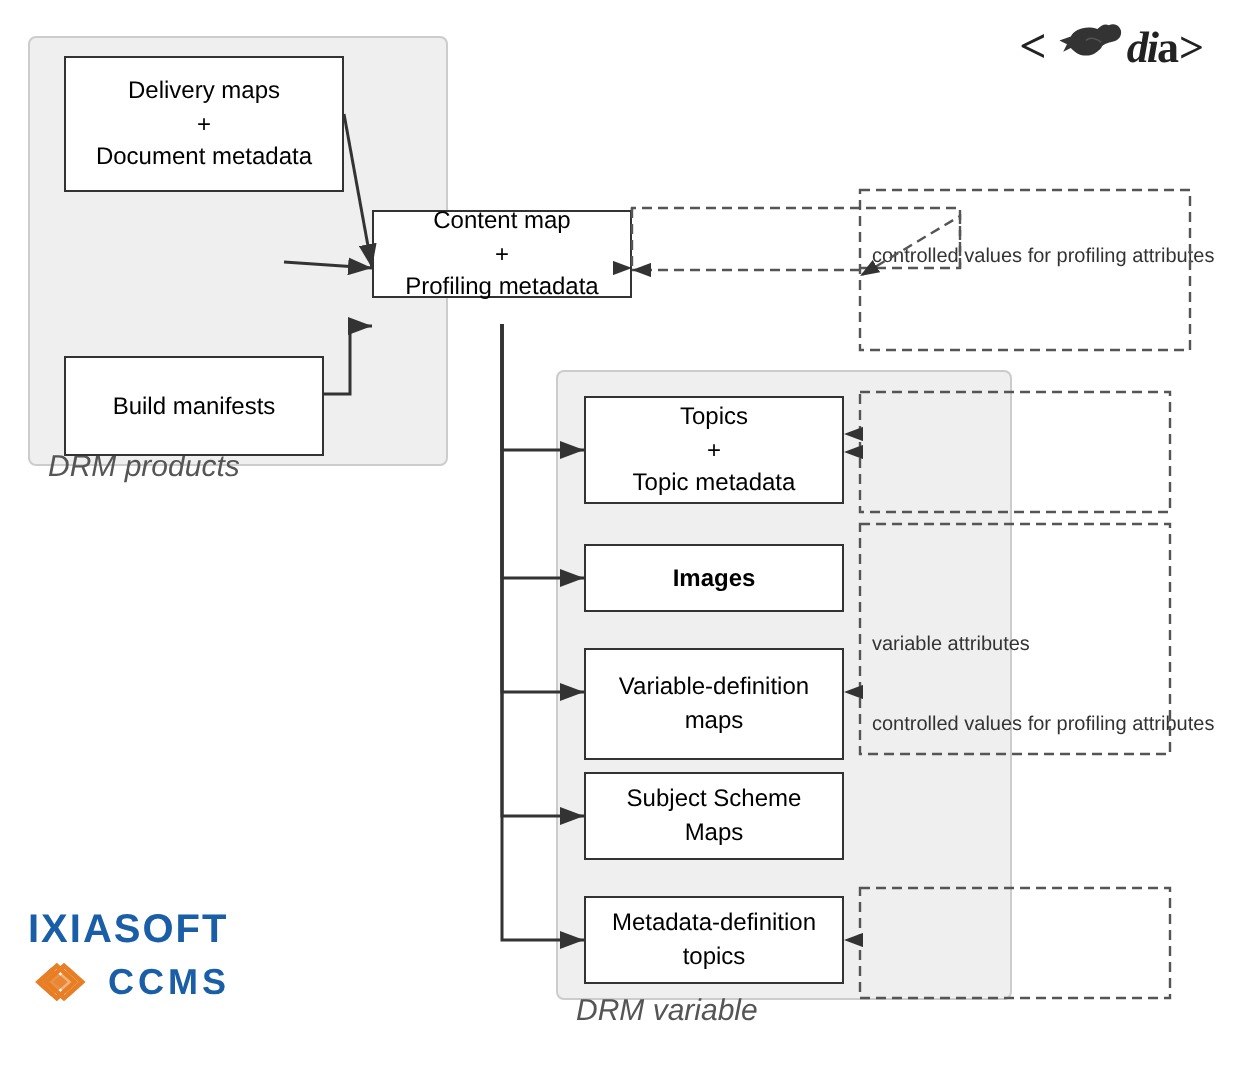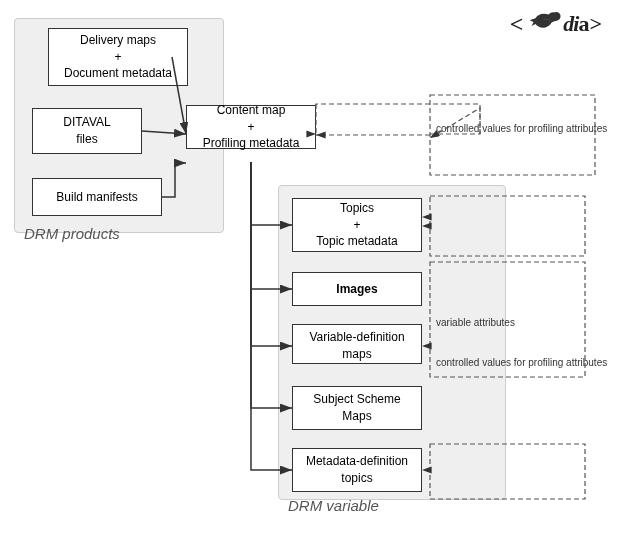--- a/index.html
+++ b/index.html
@@ -117,45 +117,42 @@
 <body>
 
 <div class="diagram-container">
 
   <div class="region" style="left:14px; top:18px; width:210px; height:215px; border-radius:4px;"></div>
   <div class="region-label" style="left:24px; top:225px;">DRM products</div>
 
   <div class="region" style="left:278px; top:185px; width:228px; height:315px; border-radius:4px;"></div>
   <div class="region-label" style="left:288px; top:497px;">DRM variable</div>
 
-  <div class="box" style="left:48px; top:28px; width:140px; height:58px;">
+  <div class="box" style="left:32px; top:28px; width:140px; height:68px;">
     <span>Delivery maps<br>+<br>Document metadata</span>
   </div>
 
-  <div class="box" style="left:32px; top:108px; width:110px; height:46px;">
-    <span>DITAVAL<br>files</span>
-  </div>
-
-  <div class="box" style="left:32px; top:178px; width:130px; height:38px;">
+
+  <div class="box" style="left:32px; top:178px; width:130px; height:50px;">
     <span>Build manifests</span>
   </div>
 
   <div class="box" style="left:186px; top:105px; width:130px; height:44px;">
     <span>Content map<br>+<br>Profiling metadata</span>
   </div>
 
   <div class="box" style="left:292px; top:198px; width:130px; height:54px;">
     <span>Topics<br>+<br>Topic metadata</span>
   </div>
 
   <div class="box" style="left:292px; top:272px; width:130px; height:34px;font-weight:bold;">
     <span>Images</span>
   </div>
 
-  <div class="box" style="left:292px; top:324px; width:130px; height:40px;align-items:flex-end;">
+  <div class="box" style="left:292px; top:324px; width:130px; height:56px;">
     <span>Variable-definition<br>maps</span>
   </div>
 
   <div class="box" style="left:292px; top:448px; width:130px; height:44px;">
     <span>Metadata-definition<br>topics</span>
   </div>
 
   <div class="box" style="left:292px; top:386px; width:130px; height:44px;">
     <span>Subject Scheme<br>Maps</span>
   </div>
@@ -224,14 +221,28 @@
     <svg class="bird" viewBox="0 0 40 32">
 
       <path d="M32 4 C36 2, 40 6, 38 10 C36 14, 30 12, 28 16 C26 18, 24 20, 20 20 C16 20, 14 18, 12 16 L8 18 L10 14 L6 12 L12 10 C14 6, 20 4, 26 6 C28 4, 30 3, 32 4Z" fill="#333"></path>
 
       <path d="M20 12 C22 10, 26 11, 28 13" stroke="#555" stroke-width="0.8" fill="none"></path>
     </svg>
     <span style="font-style:italic; letter-spacing:-1px;">di</span>
     <span>a&gt;</span>
   </div>
 
+  <div class="ixiasoft-logo">
+    <div class="ixiasoft-text">IXIASOFT</div>
+    <div class="ccms-row">
+      <svg class="ccms-icon" viewBox="0 0 40 26">
+
+        <polygon points="10,13 20,4 30,13 20,22" fill="none" stroke="#e87e25" stroke-width="2.5"></polygon>
+        <polygon points="6,13 16,4 26,13 16,22" fill="none" stroke="#e87e25" stroke-width="2.5"></polygon>
+
+        <polygon points="4,13 13,5 22,13 13,21" fill="#e87e25" opacity="0.85"></polygon>
+        <polygon points="14,13 23,5 32,13 23,21" fill="#e87e25" opacity="0.6"></polygon>
+      </svg>
+      <div class="ccms-text">CCMS</div>
+    </div>
+  </div>
 
 </div>
 
 </body></html>

